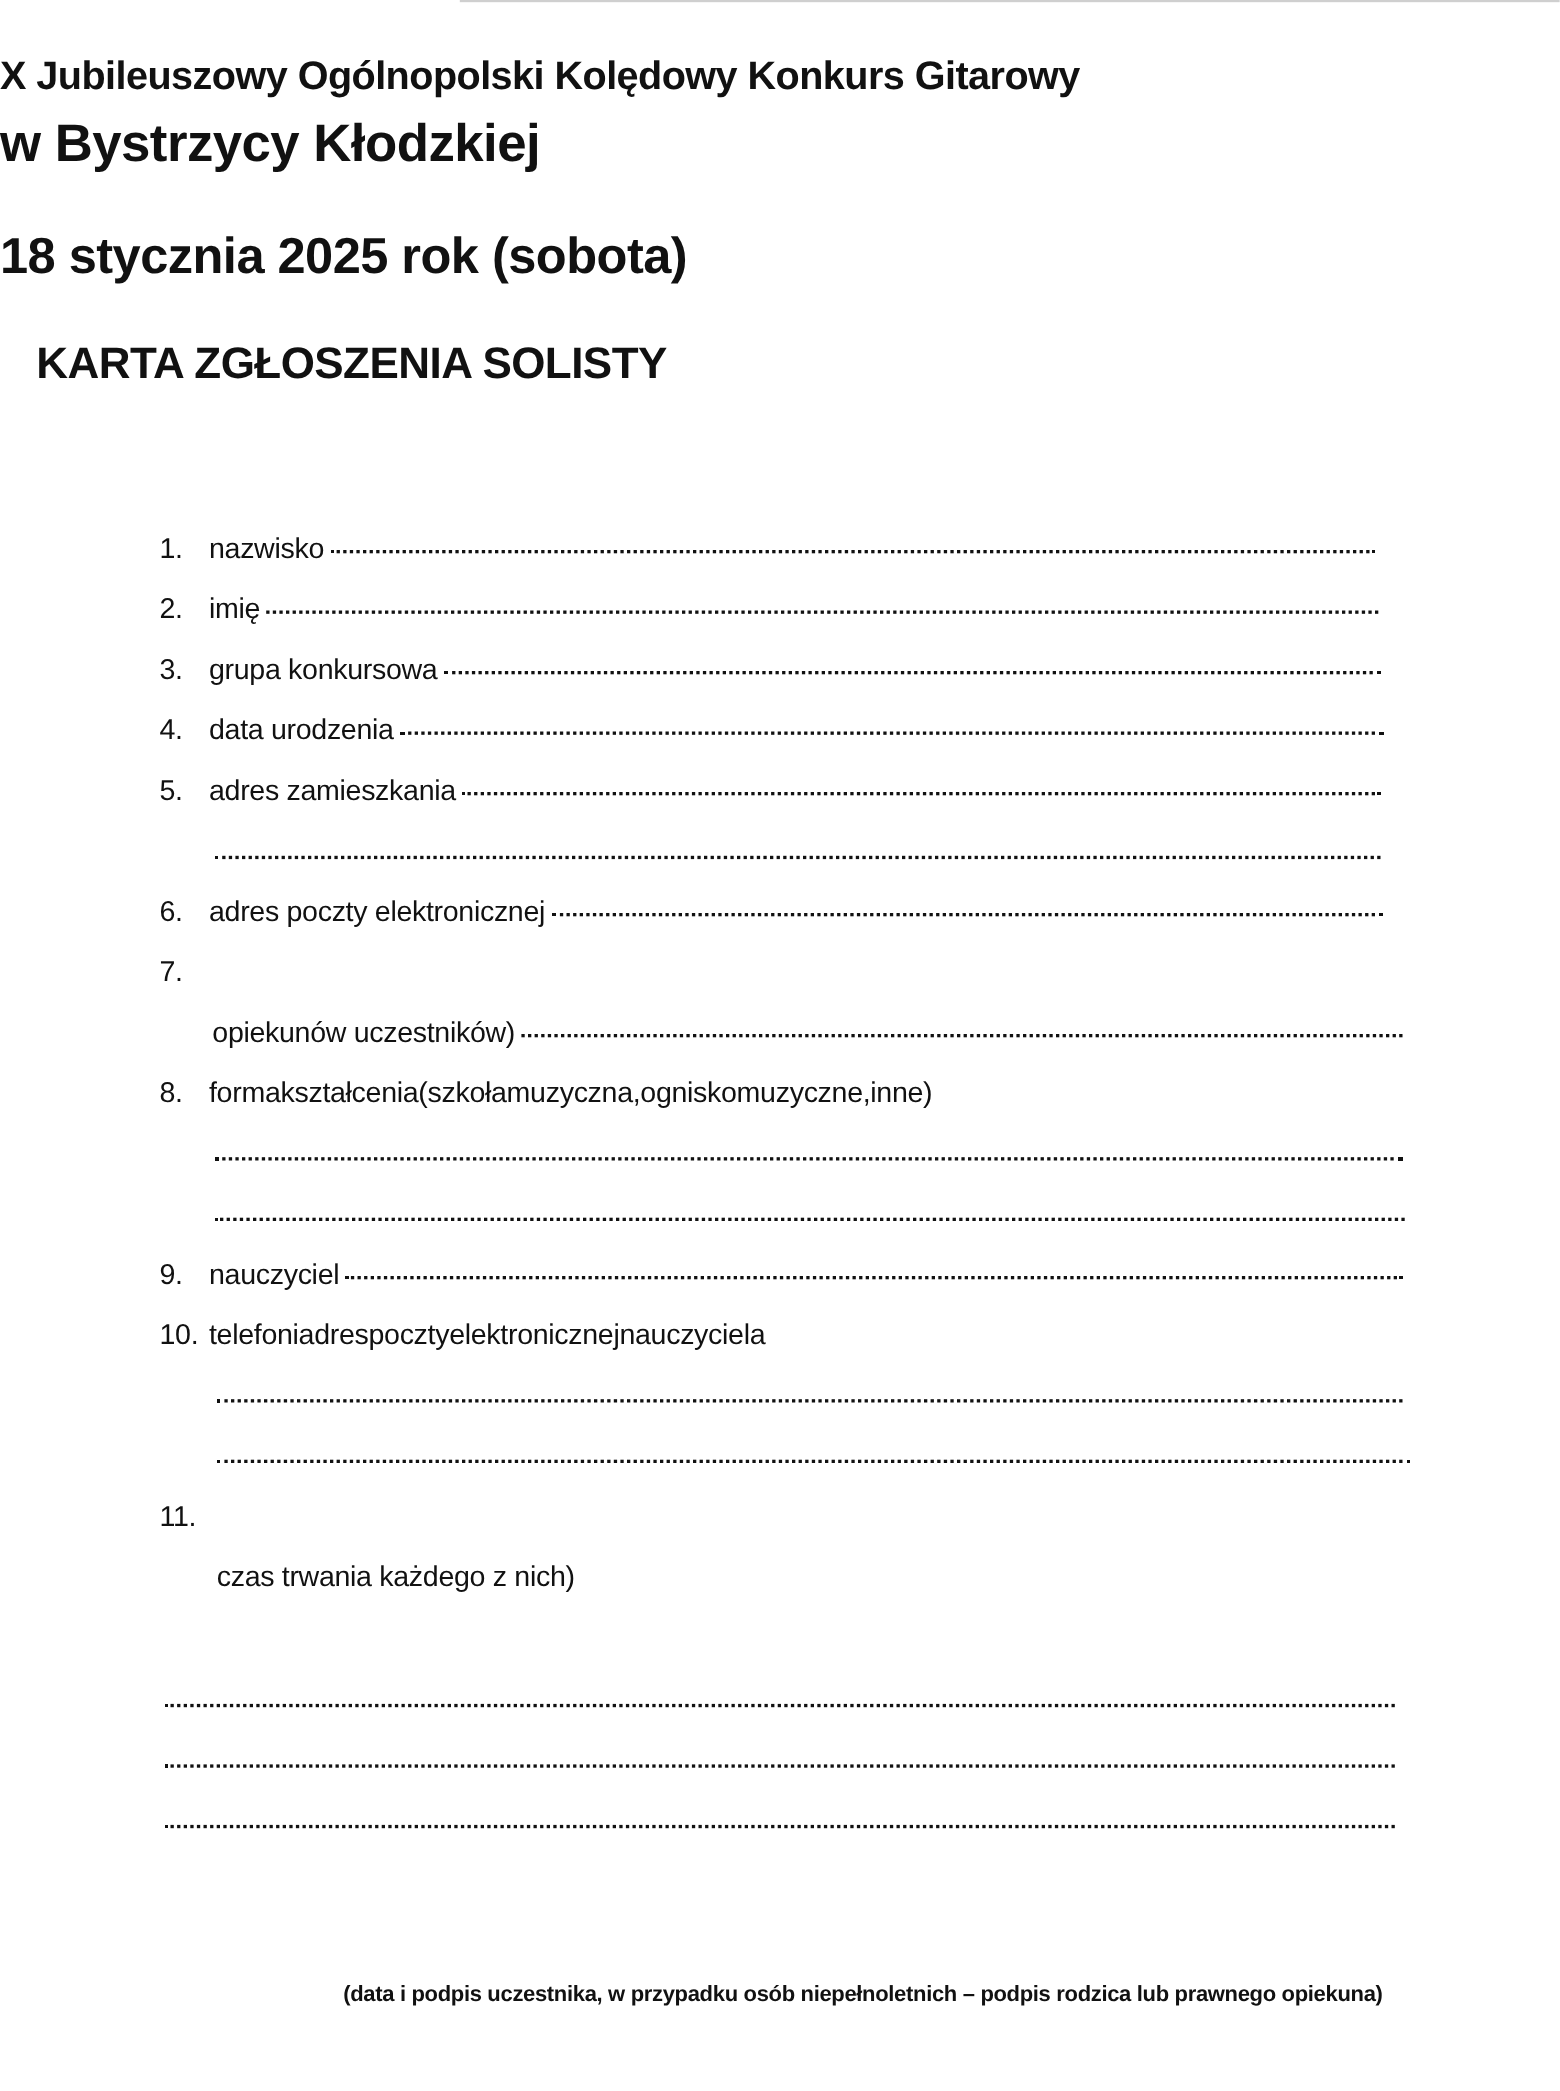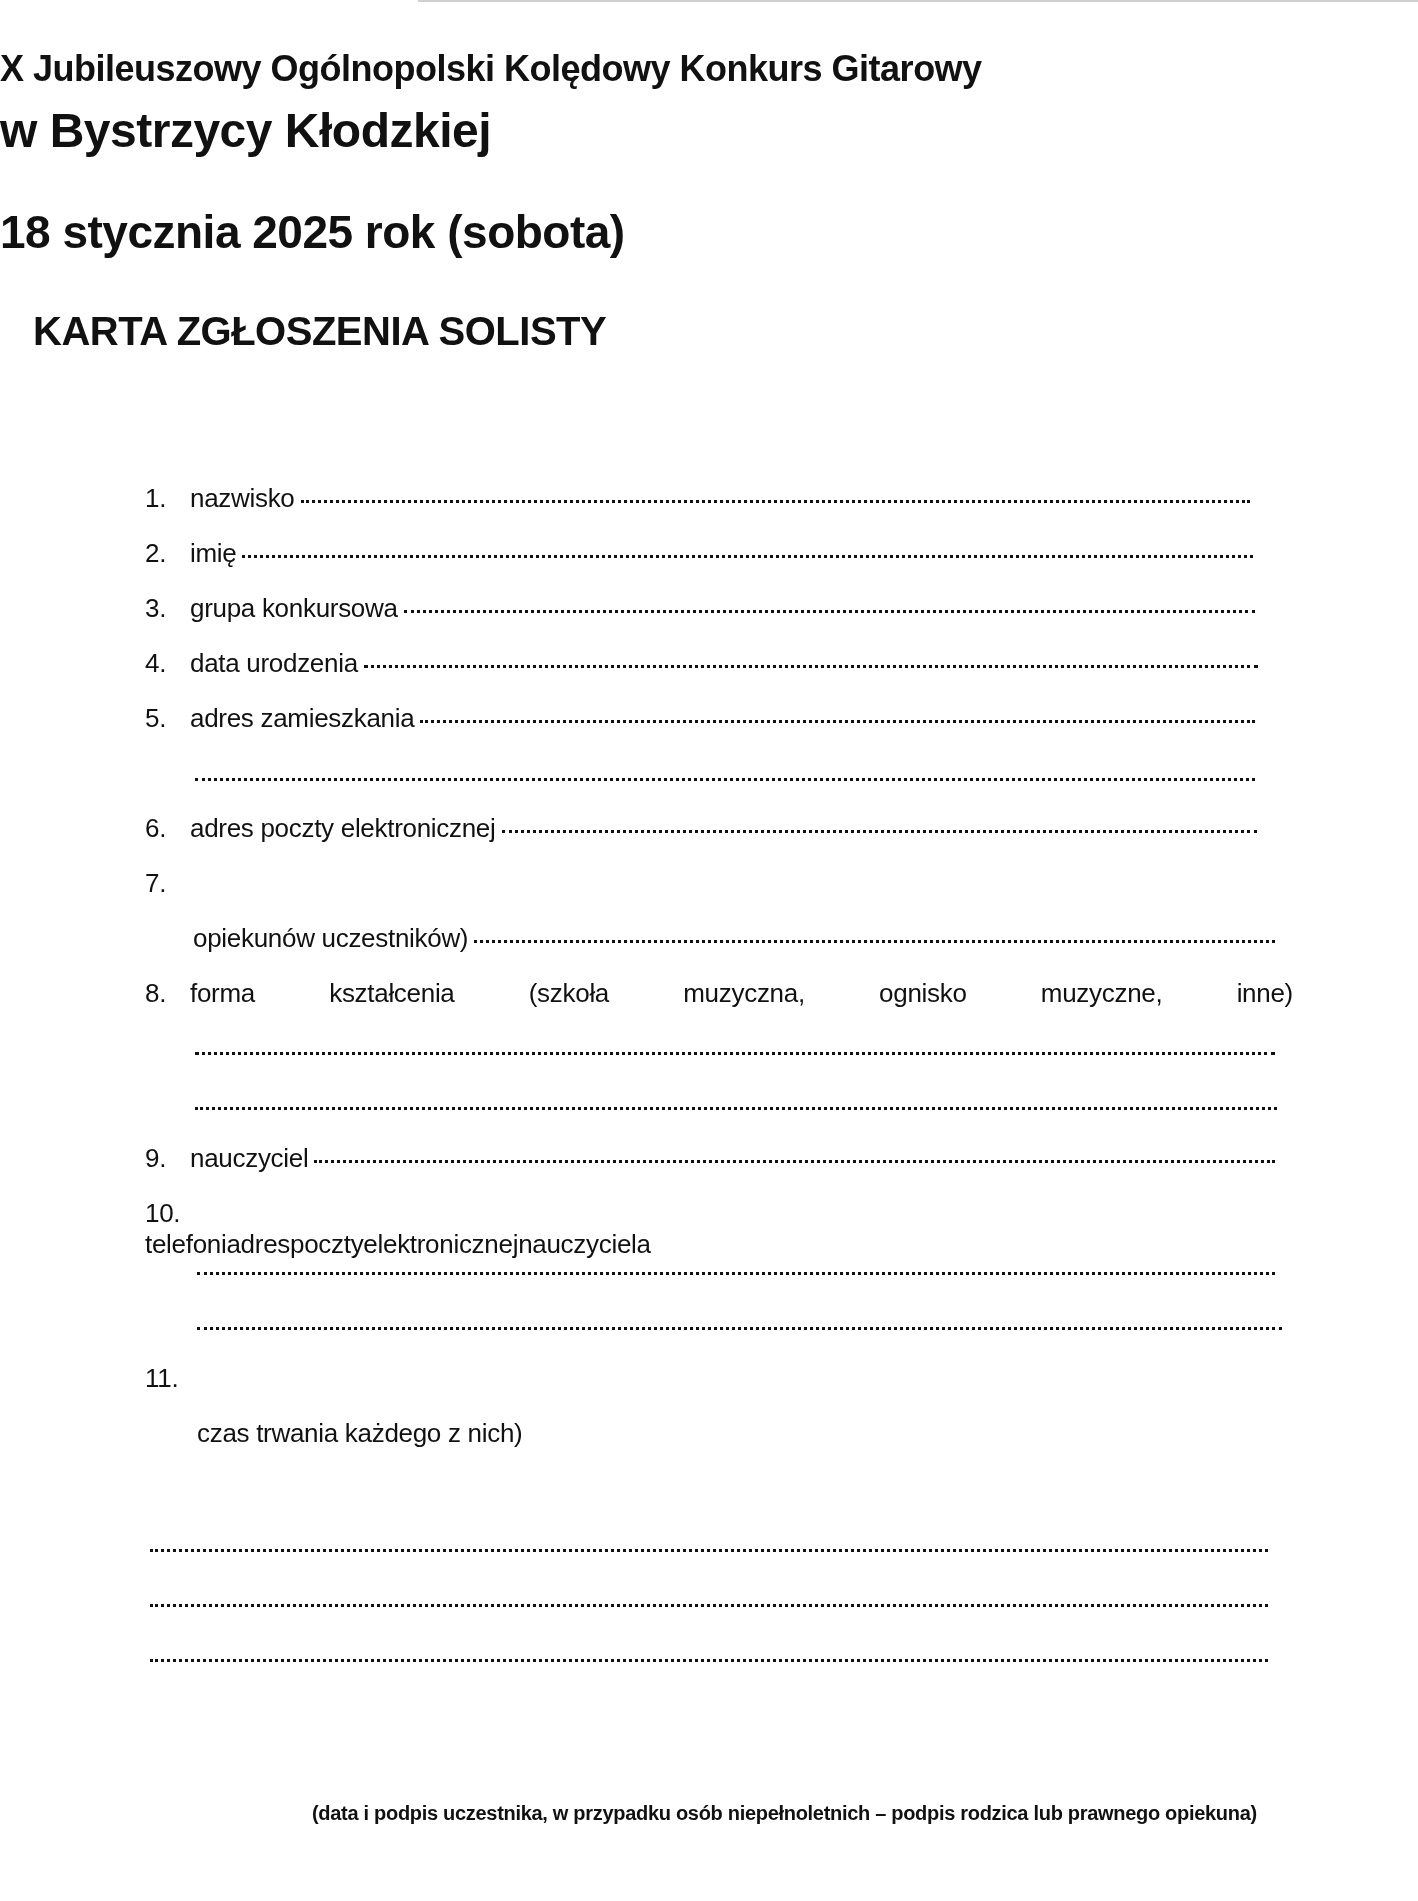--- a/index.html
+++ b/index.html
@@ -11,21 +11,21 @@
   .t1 { top: 48px; font-size: 36px; }
   .t2 { top: 103px; font-size: 48px; }
   .t3 { top: 205px; font-size: 46px; }
   .t4 { top: 309px; font-size: 40px; margin-left: 33px; }
 
   .row { position: absolute; display: flex; align-items: baseline; font-size: 26px;
          letter-spacing: -0.3px; white-space: nowrap; }
   .num { display: inline-block; width: 45px; }
   .lbl { margin-right: 6px; }
   .dots { flex: 1; border-bottom: 3px dotted #111; height: 0; transform: translateY(-4px); }
-  .justify { display: flex; justify-content: space-between; }
+  .justify { display: flex; }
   .dotline { position: absolute; height: 0; border-bottom: 3px dotted #111; }
   .sig { position: absolute; top: 1802px; left: 312px; font-size: 20px; font-weight: bold;
          letter-spacing: -0.3px; white-space: nowrap; }
 </style>
 </head>
 <body>
 
 <div class="topline"></div>
 
 <div class="title t1">X Jubileuszowy Ogólnopolski Kolędowy Konkurs Gitarowy</div>
@@ -92,21 +92,21 @@
 </div>
 <div class="dotline" style="top:1052px; left:195px; width:1080px;"></div>
 <div class="dotline" style="top:1107px; left:195px; width:1082px;"></div>
 
 <div class="row" style="top:1143px; left:145px; width:1130px;">
   <span class="num">9.</span>
   <span class="lbl">nauczyciel</span>
   <span class="dots"></span>
 </div>
 
-<div class="row" style="top:1198px; left:145px; width:1146px;flex-direction:column;">
+<div class="row" style="top:1198px; left:145px; width:1146px;">
   <span class="num">10.</span>
   <span class="justify" style="flex:1;">
     <span>telefon</span>
     <span>i</span>
     <span>adres</span>
     <span>poczty</span>
     <span>elektronicznej</span>
     <span>nauczyciela</span>
   </span>
 </div>

